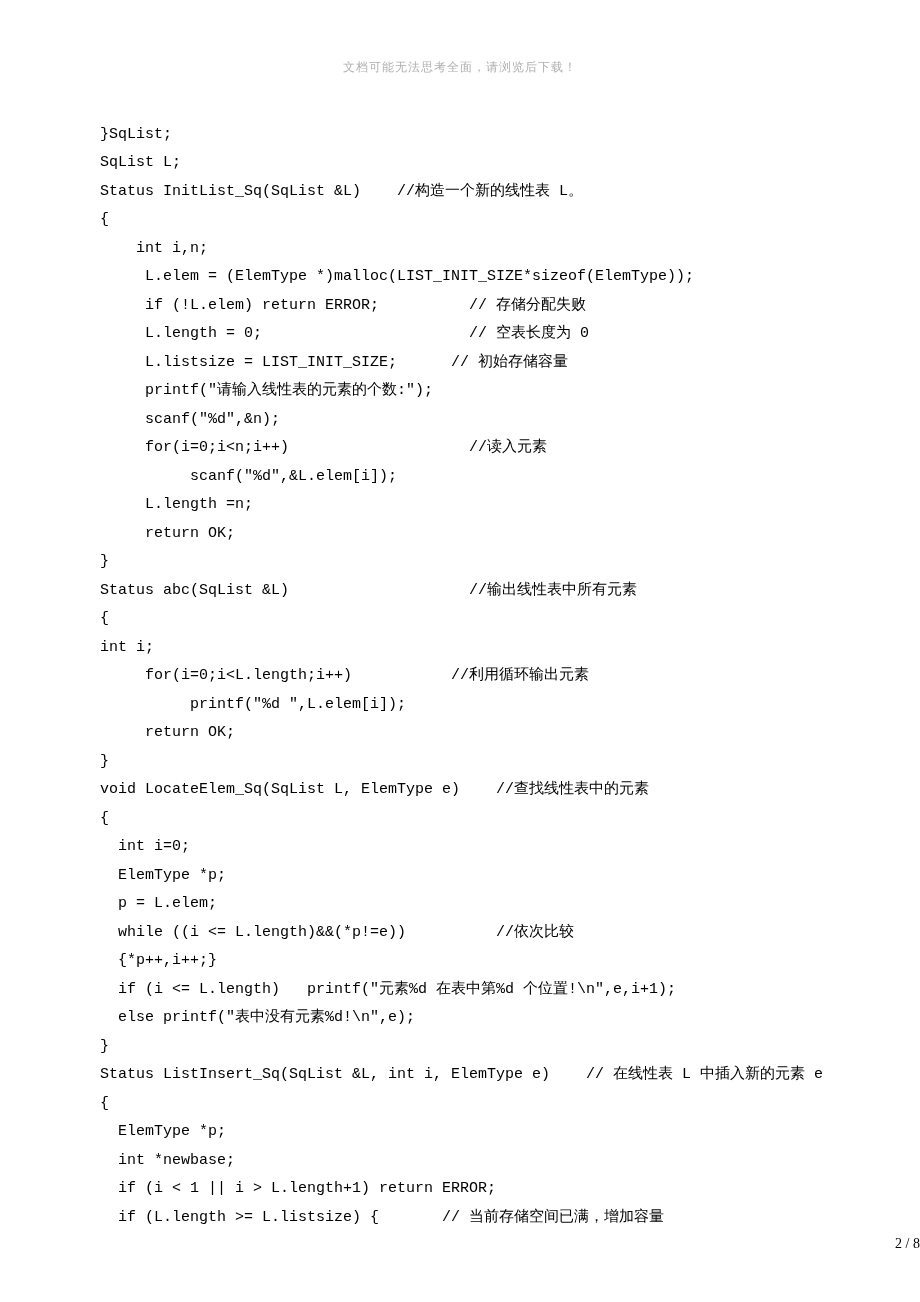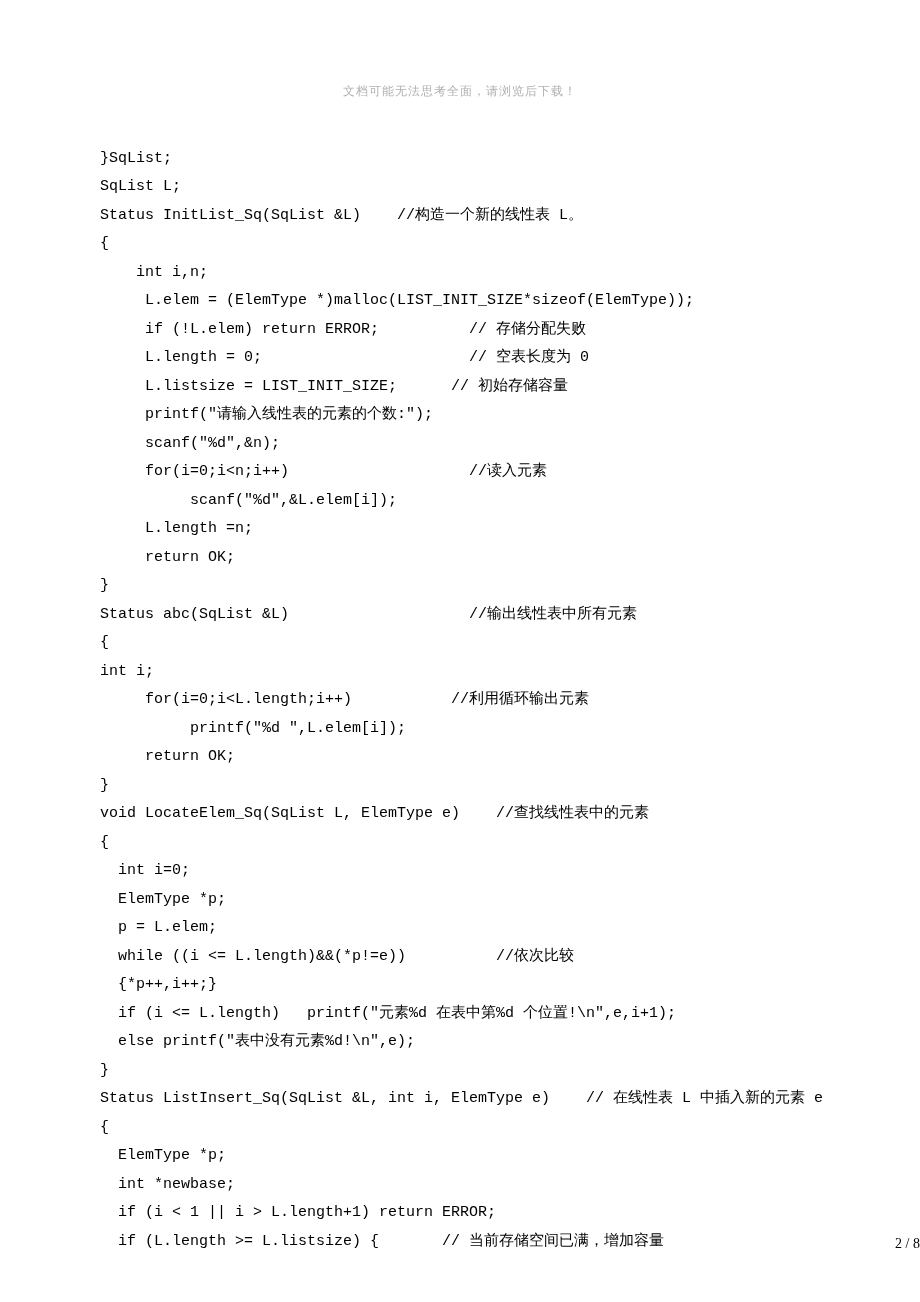--- a/index.html
+++ b/index.html
@@ -7,21 +7,21 @@
     background: #ffffff;
     font-family: "SimSun", "宋体", "Courier New", monospace;
     font-size: 15px;
     color: #000000;
     line-height: 1.9;
   }
   .page {
     width: 920px;
     min-height: 1302px;
     margin: 0 auto;
-    padding: 80px 100px 0 100px;
+    padding: 56px 100px 0 100px;
     box-sizing: border-box;
     position: relative;
   }
   .header-note {
     text-align: center;
     font-size: 12px;
     color: #b0b0b0;
     letter-spacing: 1px;
     margin-bottom: 34px;
     font-family: "SimSun", "宋体", serif;

